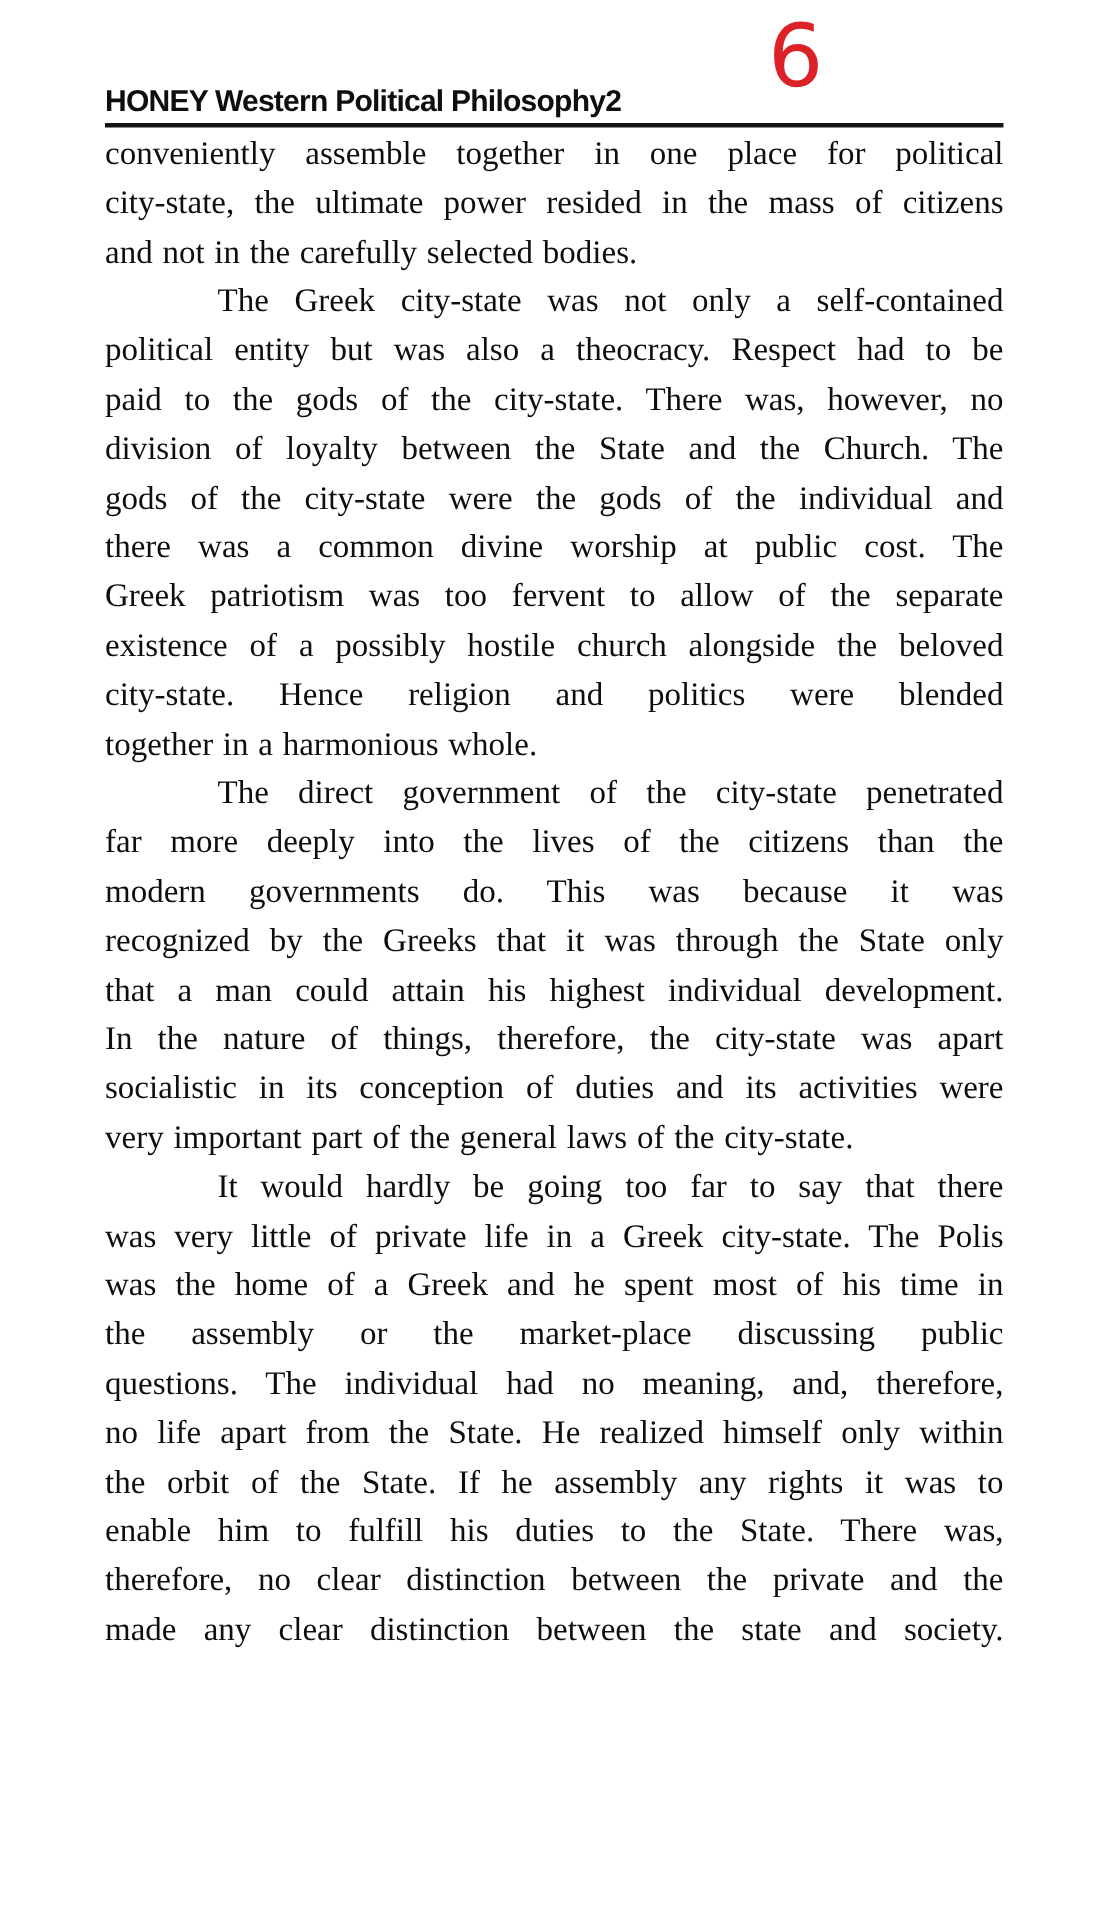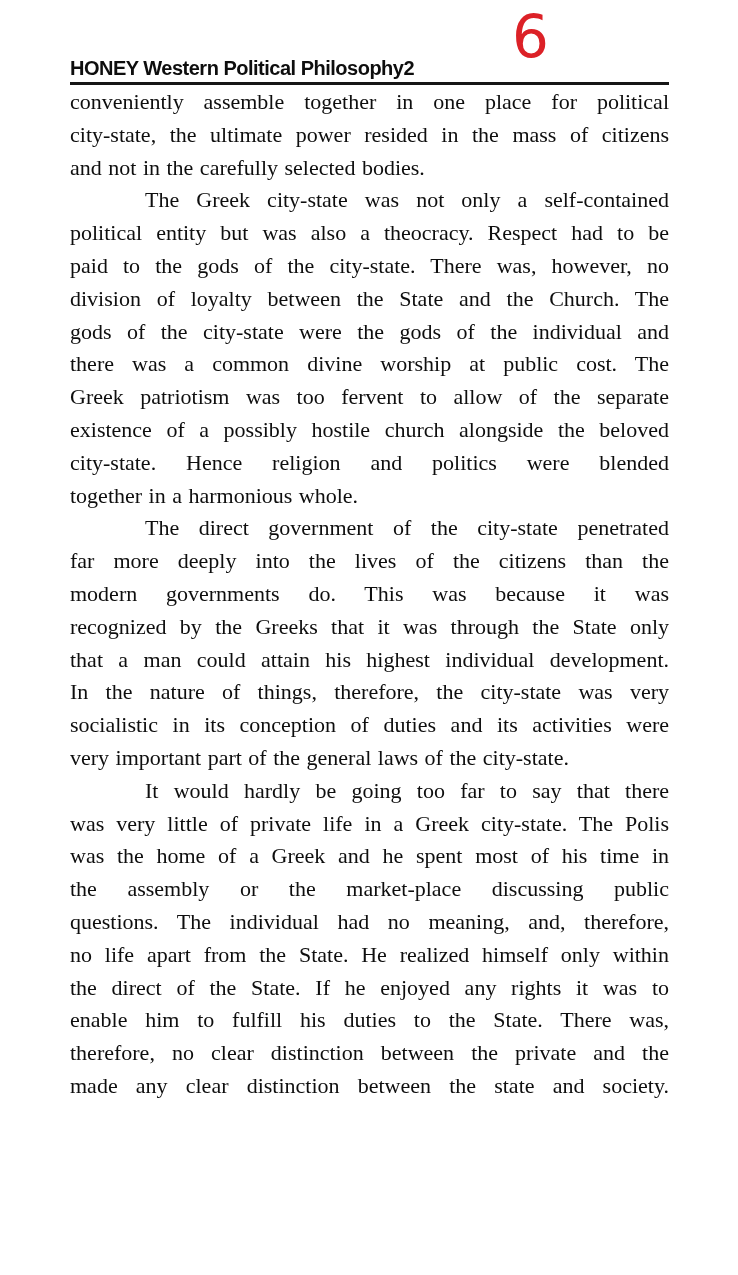--- a/index.html
+++ b/index.html
@@ -90,31 +90,31 @@
         <div class="line">existence of a possibly hostile church alongside the beloved</div>
         <div class="line">city-state. Hence religion and politics were blended</div>
         <div class="line para-end">together in a harmonious whole.</div>
       </div>
       <div class="paragraph">
         <div class="line indent">The direct government of the city-state penetrated</div>
         <div class="line">far more deeply into the lives of the citizens than the</div>
         <div class="line">modern governments do. This was because it was</div>
         <div class="line">recognized by the Greeks that it was through the State only</div>
         <div class="line">that a man could attain his highest individual development.</div>
-        <div class="line">In the nature of things, therefore, the city-state was very</div>
+        <div class="line">In the nature of things, therefore, the city-state was apart</div>
         <div class="line">socialistic in its conception of duties and its activities were</div>
         <div class="line para-end">very important part of the general laws of the city-state.</div>
       </div>
       <div class="paragraph">
         <div class="line indent">It would hardly be going too far to say that there</div>
         <div class="line">was very little of private life in a Greek city-state. The Polis</div>
         <div class="line">was the home of a Greek and he spent most of his time in</div>
         <div class="line">the assembly or the market-place discussing public</div>
         <div class="line">questions. The individual had no meaning, and, therefore,</div>
         <div class="line">no life apart from the State. He realized himself only within</div>
-        <div class="line">the direct of the State. If he enjoyed any rights it was to</div>
+        <div class="line">the orbit of the State. If he assembly any rights it was to</div>
         <div class="line">enable him to fulfill his duties to the State. There was,</div>
         <div class="line">therefore, no clear distinction between the private and the</div>
         <div class="line">made any clear distinction between the state and society.</div>
       </div>
     </div>
 
 </div>
 
 </body></html>

